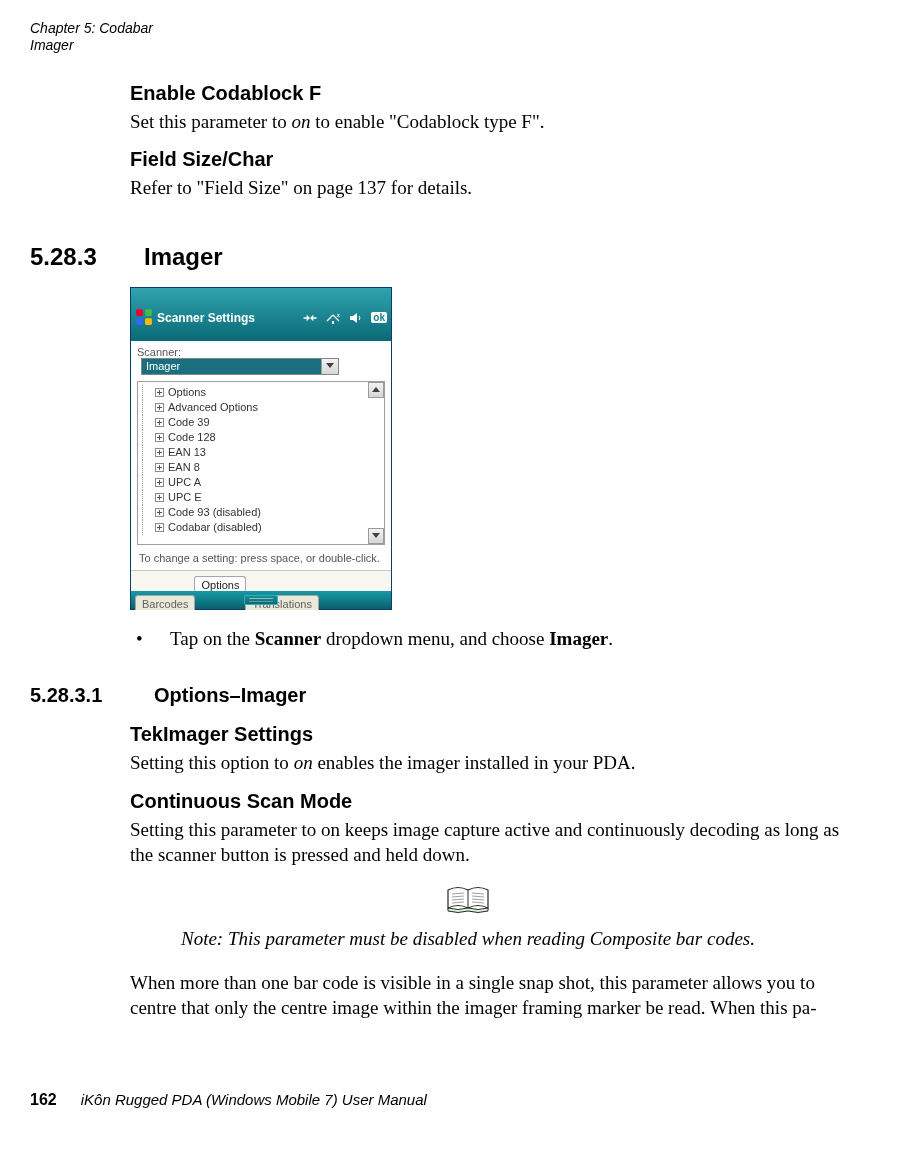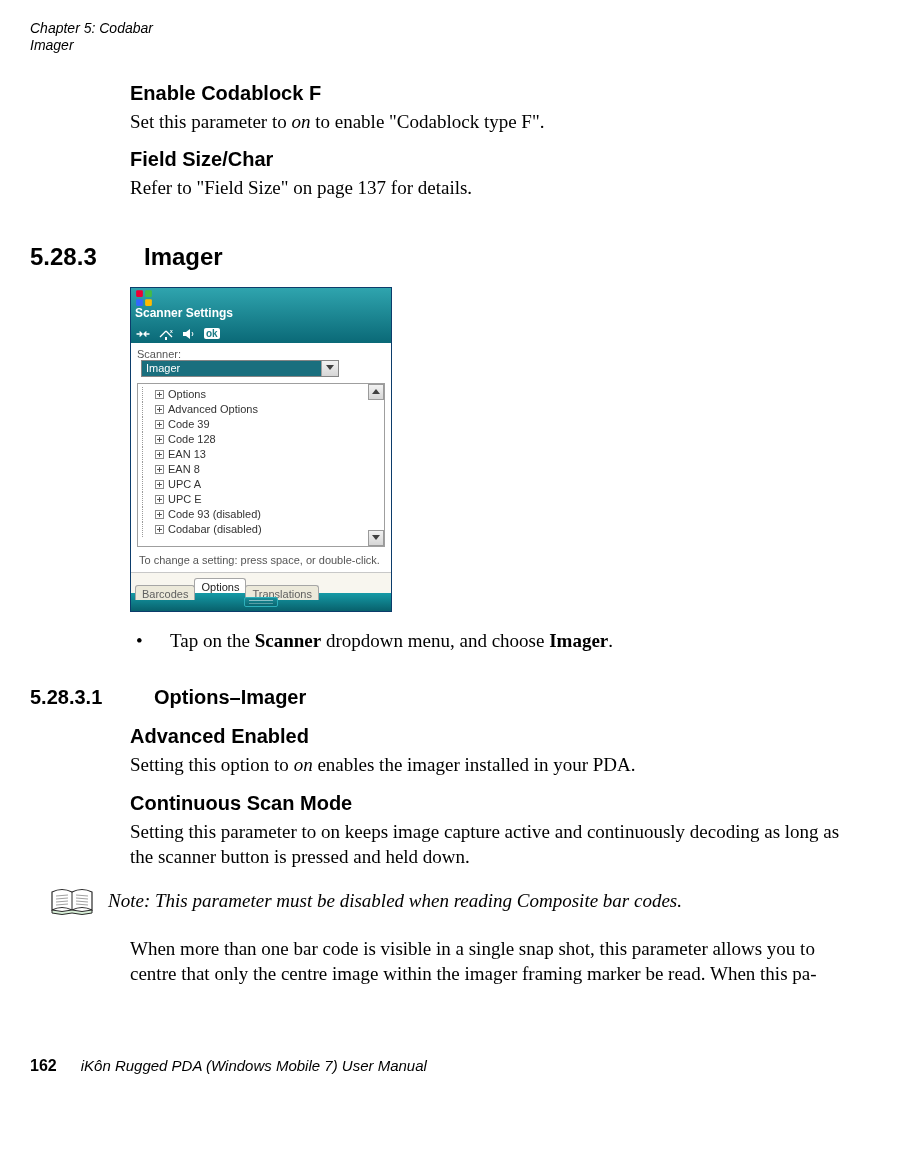--- a/index.html
+++ b/index.html
@@ -67,20 +67,21 @@
     margin: 18px 0 8px 0;
   }
   .bullet-dot { width: 34px; padding-left: 6px; }
   .note-row {
     display: flex;
     gap: 14px;
     align-items: center;
     margin: 16px 0 20px 20px;
     font-size: 19px;
     font-style: italic;
+    flex-direction: column;
   }
   .note-icon {
     width: 44px;
     height: 30px;
     position: relative;
     flex-shrink: 0;
   }
   .note-icon svg { width: 44px; height: 30px; }
   .footer {
     display: flex;
@@ -102,25 +103,24 @@
     font-family: Tahoma, "Segoe UI", Arial, sans-serif;
     font-size: 11px;
     color: #222;
     margin-top: 6px;
     margin-bottom: 4px;
   }
   .shot-titlebar {
     background: linear-gradient(to bottom, #2fa4ae 0%, #0a6977 100%);
     color: #ffffff;
     display: flex;
-    align-items: flex-start;
-    padding: 2px 4px;
+    align-items: flex-end;
+    padding: 16px 4px;
     font-size: 12px;
     font-weight: bold;
-    flex-direction: column;
   }
   .shot-start {
     width: 18px; height: 16px;
     display: inline-flex;
     align-items: center; justify-content: center;
     margin-right: 4px;
   }
   .shot-titlebar .title-text { flex: 1 1 auto; }
   .shot-icons { display: flex; gap: 7px; align-items: center; margin-top: 7px; }
   .shot-icons .ic { width: 16px; height: 14px; display: inline-block; }
@@ -236,21 +236,21 @@
   .shot-tab {
     padding: 2px 6px 0 6px;
     border: 1px solid #a6a6a6;
     border-bottom: none;
     border-top-left-radius: 3px;
     border-top-right-radius: 3px;
     margin-right: -1px;
     background: #ece9da;
     color: #606060;
     position: relative;
-    top: 7px;
+    top: 19px;
   }
   .shot-tab.active {
     background: #ffffff;
     color: #222;
     font-weight: normal;
     top: 0;
     z-index: 2;
   }
   .shot-sip {
     background: linear-gradient(to bottom, #159aa6 0%, #08616c 100%);
@@ -438,21 +438,21 @@
     </div>
   </div>
 </div>
 
 <div class="h2-num-row">
   <div class="h2-num" style="font-size:20px; width:100px;">5.28.3.1</div>
   <div class="h4-like" style="margin:26px 0 6px 0; font-size:20px;">Options–Imager</div>
 </div>
 
 <div class="body-indent">
-  <div class="h3-like">Advanced Enabled</div>
+  <div class="h3-like">TekImager Settings</div>
   <p class="para">
     <span>Setting this option to </span><em>on</em><span> enables the imager installed in your PDA.</span>
   </p>
 
   <div class="h3-like">Continuous Scan Mode</div>
   <p class="para">Setting this parameter to on keeps image capture active and continuously decoding as long as the scanner button is pressed and held down.</p>
 
 </div>
 
 <div class="note-row">

